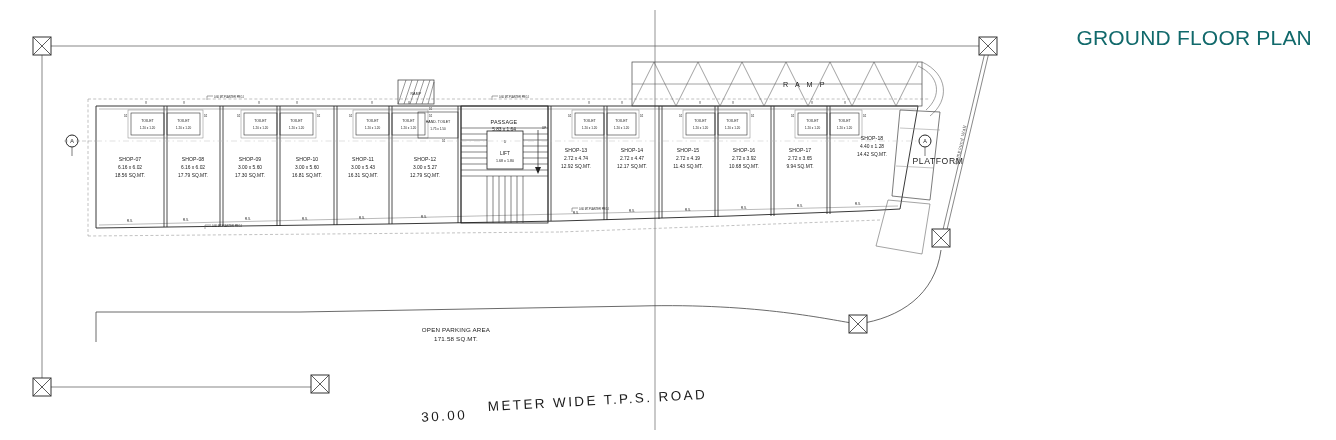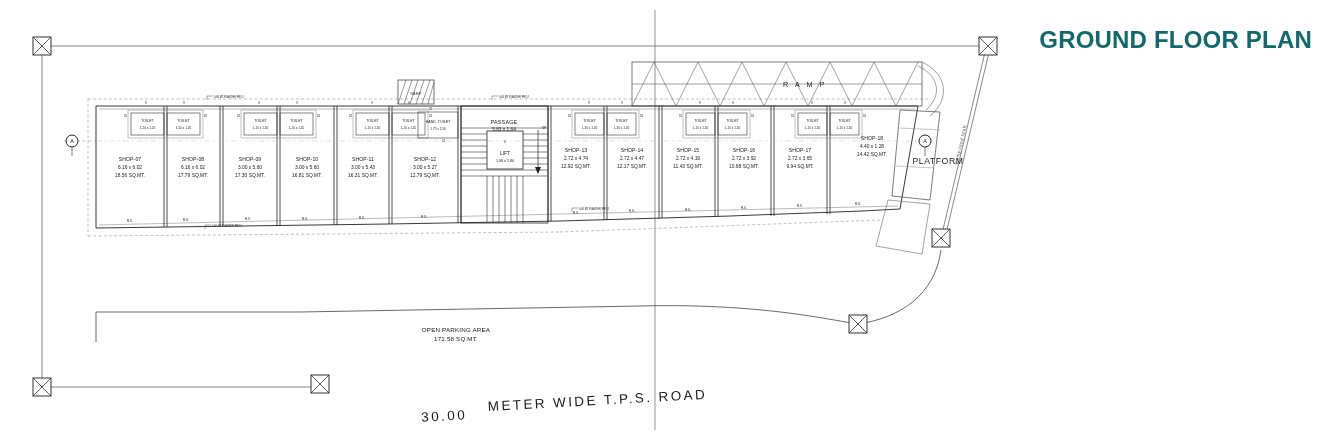--- a/index.html
+++ b/index.html
@@ -23,22 +23,22 @@
   #plan-svg {
     position: absolute;
     left: 0;
     top: 0;
   }
   .title-block {
     position: absolute;
     right: 24px;
     top: 26px;
     font-family: "Liberation Sans", sans-serif;
-    font-weight: bold;
-    font-size: 24px;
+    font-weight: normal;
+    font-size: 21px;
     letter-spacing: 0.2px;
     color: #11696b;
     white-space: nowrap;
   }
   text {
     font-family: "Liberation Sans", sans-serif;
     fill: #1a1a1a;
   }
   .t-shop-name { font-size: 5.1px; letter-spacing: 0.1px; }
   .t-shop-dim  { font-size: 4.9px; }

